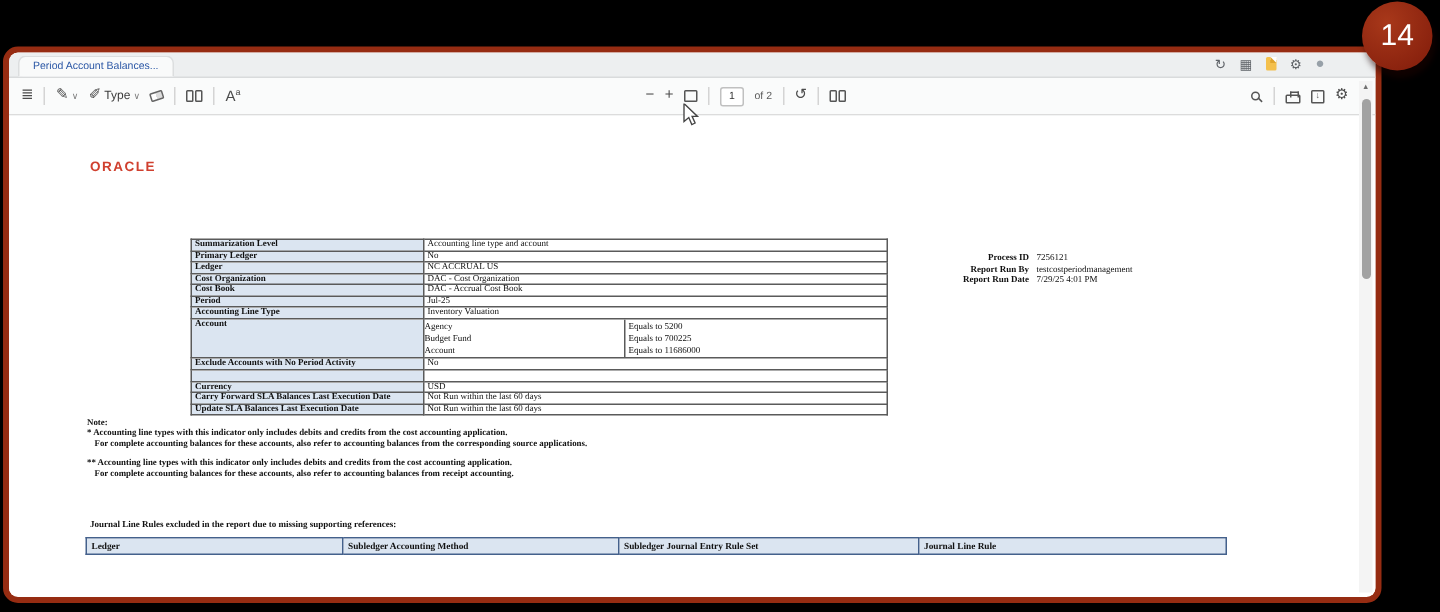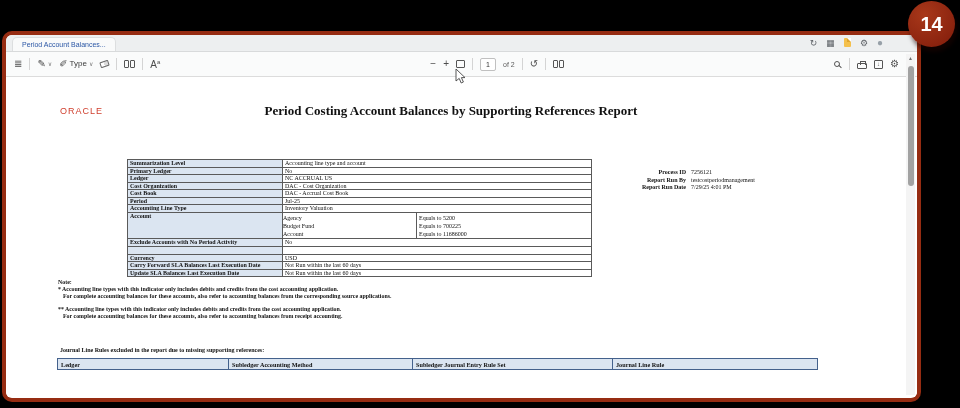--- a/index.html
+++ b/index.html
@@ -55,21 +55,21 @@
     height:3px; border:1px solid #555; border-bottom:none; }
   .i-save { width:9px; height:9px; border:1px solid #555; border-radius:1px;
     display:flex; align-items:center; justify-content:center; font-size:6px; color:#555; }
   .page-input { width:16px; height:13px; border:1px solid #c0c0c0; border-radius:2px;
     background:#fff; font-size:7px; text-align:center; color:#333;
     font-family:"Liberation Sans", sans-serif; }
   .of-label { font-size:7px; color:#5a5a5a; }
 
   
   .content { position:relative; width:100%; height:320px; background:#fff; }
-  .doc-logo { position:absolute; left:54px; top:29px; font-size:9px; font-weight:normal;
+  .doc-logo { position:absolute; left:54px; top:29px; font-size:9px; font-weight:bold;
     letter-spacing:1px; color:#d0402f; }
   .doc-title { position:absolute; left:0; top:26px; width:890px; text-align:center;
     font-family:"Liberation Serif", serif; font-weight:bold; font-size:13px; color:#111; }
 
   table { border-collapse:collapse; }
   .params { position:absolute; left:121px; top:82px; width:465px; table-layout:fixed;
     font-family:"Liberation Serif", serif; font-size:6px; color:#111; }
   .params td { border:1px solid #5a5a5a; padding:0 0 0 2px; vertical-align:top;
     overflow:hidden; white-space:nowrap; }
   .params td.lbl { background:#dbe5f1; font-weight:bold; width:155px; }
@@ -101,21 +101,21 @@
   .scrollbar { position:absolute; right:2px; top:19px; bottom:3px; width:9px;
     background:#f4f4f4; }
   .scroll-up { position:absolute; top:0; left:0; width:9px; height:9px; font-size:5px;
     color:#707070; text-align:center; line-height:9px; }
   .scroll-thumb { position:absolute; top:12px; left:1.5px; width:6px; height:120px;
     background:#a2a2a2; border-radius:3px; }
 
   
   .badge { position:absolute; left:908px; top:1px; width:47px; height:46px;
     border-radius:50%; background:radial-gradient(circle at 35% 30%, #a8381a, #8a220e 75%);
-    color:#fff; font-weight:bold; font-size:20px; display:flex; align-items:center;
+    color:#fff; font-weight:normal; font-size:20px; display:flex; align-items:center;
     justify-content:center; box-shadow:2px 5px 4px rgba(30,4,0,.55); z-index:50; }
   .cursor { position:absolute; left:455px; top:69px; z-index:60; }
 </style>
 </head>
 <body>
 
 <div class="window">
 
   <div class="tabbar">
     <div class="tab">
@@ -199,21 +199,20 @@
         <span class="i-save">↓</span>
       </span>
       <span class="tbtn">
         <span class="g">⚙</span>
       </span>
     </div>
   </div>
 
   <div class="content">
     <div class="doc-logo">ORACLE</div>
-    <div class="doc-title">Period Costing Account Balances by Supporting References Report</div>
 
     <table class="params">
       <colgroup>
           <col style="width:155px">
           <col>
         </colgroup>
       <tbody>
           <tr class="r7">
             <td class="lbl">Summarization Level</td>
             <td>Accounting line type and account</td>

